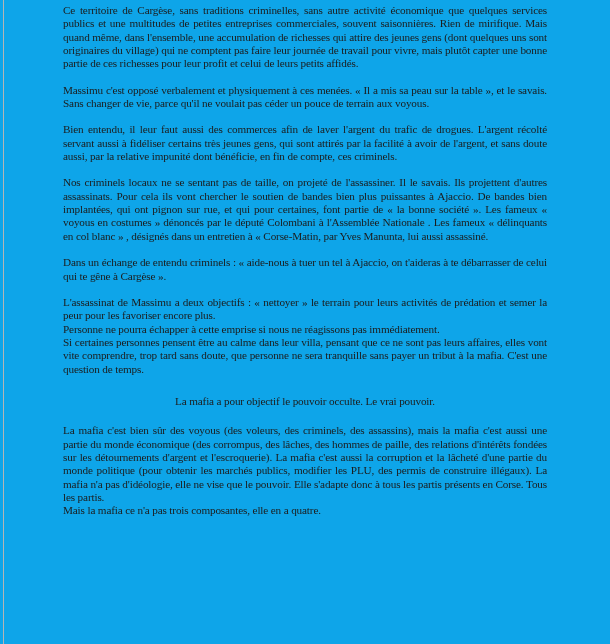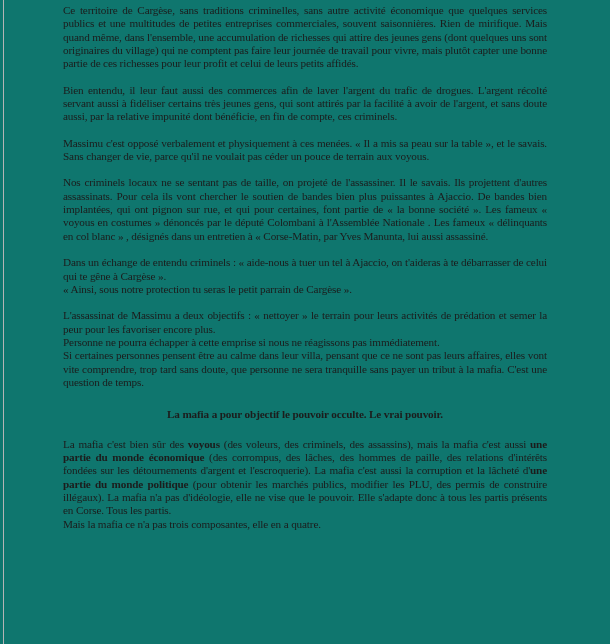--- a/index.html
+++ b/index.html
@@ -40,31 +40,31 @@
   p.paragraph {
     text-align: justify;
   }
   p.heading {
     text-align: center;
     font-weight: 700;
     margin-top: 19px;
     margin-bottom: 16px;
   }
   .content b {
-    font-weight: 700;
+    font-weight: 400;
   }
 </style>
 </head>
 <body>
 
-<div class="screenshot" style="background: #0f766e;">
+<div class="screenshot" style="background: #0ea5e9;">
   <div class="page-edge" style="background: rgb(180, 180, 180);"></div>
   <div class="content" style="color: rgb(28, 28, 28);">
       <p class="paragraph"><span>Ce territoire de Cargèse, sans traditions criminelles, sans autre activité économique que quelques services publics et une multitudes de petites entreprises commerciales, souvent saisonnières. Rien de mirifique. Mais quand même, dans l'ensemble, une accumulation de richesses qui attire des jeunes gens (dont quelques uns sont originaires du village) qui ne comptent pas faire leur journée de travail pour vivre, mais plutôt capter une bonne partie de ces richesses pour leur profit et celui de leurs petits affidés.</span></p>
+      <p class="paragraph"><span>Massimu c'est opposé verbalement et physiquement à ces menées. « Il a mis sa peau sur la table », et le savais. Sans changer de vie, parce qu'il ne voulait pas céder un pouce de terrain aux voyous.</span></p>
       <p class="paragraph"><span>Bien entendu, il leur faut aussi des commerces afin de laver l'argent du trafic de drogues. L'argent récolté servant aussi à fidéliser certains très jeunes gens, qui sont attirés par la facilité à avoir de l'argent, et sans doute aussi, par la relative impunité dont bénéficie, en fin de compte, ces criminels.</span></p>
-      <p class="paragraph"><span>Massimu c'est opposé verbalement et physiquement à ces menées. « Il a mis sa peau sur la table », et le savais. Sans changer de vie, parce qu'il ne voulait pas céder un pouce de terrain aux voyous.</span></p>
       <p class="paragraph"><span>Nos criminels locaux ne se sentant pas de taille, on projeté de l'assassiner. Il le savais. Ils projettent d'autres assassinats. Pour cela ils vont chercher le soutien de bandes bien plus puissantes à Ajaccio. De bandes bien implantées, qui  ont pignon sur rue, et qui pour certaines, font partie de « la bonne société ». Les fameux « voyous en costumes » dénoncés par le député Colombani à l'Assemblée Nationale . Les fameux « délinquants en col blanc » , désignés dans un entretien à « Corse-Matin, par Yves Manunta, lui aussi assassiné.</span></p>
-      <p class="paragraph"><span>Dans un échange de entendu criminels :  « aide-nous à tuer un tel à Ajaccio, on t'aideras à te débarrasser de celui qui te gêne à Cargèse ».</span><br><span>« Ainsi, sous notre protection tu seras le petit parrain de Cargèse ».</span></p>
+      <p class="paragraph"><span>Dans un échange de entendu criminels :  « aide-nous à tuer un tel à Ajaccio, on t'aideras à te débarrasser de celui qui te gêne à Cargèse ».</span><br></p>
       <p class="paragraph"><span>L'assassinat de Massimu a deux objectifs : « nettoyer » le terrain pour leurs activités de prédation et semer la peur pour les favoriser encore plus.</span><br><span>Personne ne pourra échapper à cette emprise si nous ne réagissons pas immédiatement.</span><br><span>Si certaines personnes pensent être au calme dans leur villa, pensant que ce ne sont pas leurs affaires, elles vont vite comprendre, trop tard sans doute, que personne ne sera tranquille sans payer un tribut à la mafia. C'est une question de temps.</span></p>
       <p class="heading"><b>La mafia a pour objectif le pouvoir occulte. Le vrai pouvoir.</b></p>
       <p class="paragraph"><span>La mafia c'est bien sûr des </span><b>voyous</b><span> (des voleurs, des criminels, des assassins), mais la mafia c'est aussi </span><b>une partie du monde économique</b><span> (des corrompus, des lâches, des hommes de paille, des relations d'intérêts fondées sur les détournements d'argent et l'escroquerie). La mafia c'est aussi la corruption et la lâcheté d'</span><b>une partie du monde politique</b><span> (pour obtenir les marchés publics, modifier les PLU, des permis de construire illégaux). La mafia n'a pas d'idéologie, elle ne vise que le pouvoir. Elle s'adapte donc à tous les partis présents en Corse. Tous les partis.</span><br><span>Mais la mafia ce n'a pas trois composantes, elle en a quatre.</span></p>
     </div>
 </div>
 
 </body></html>

